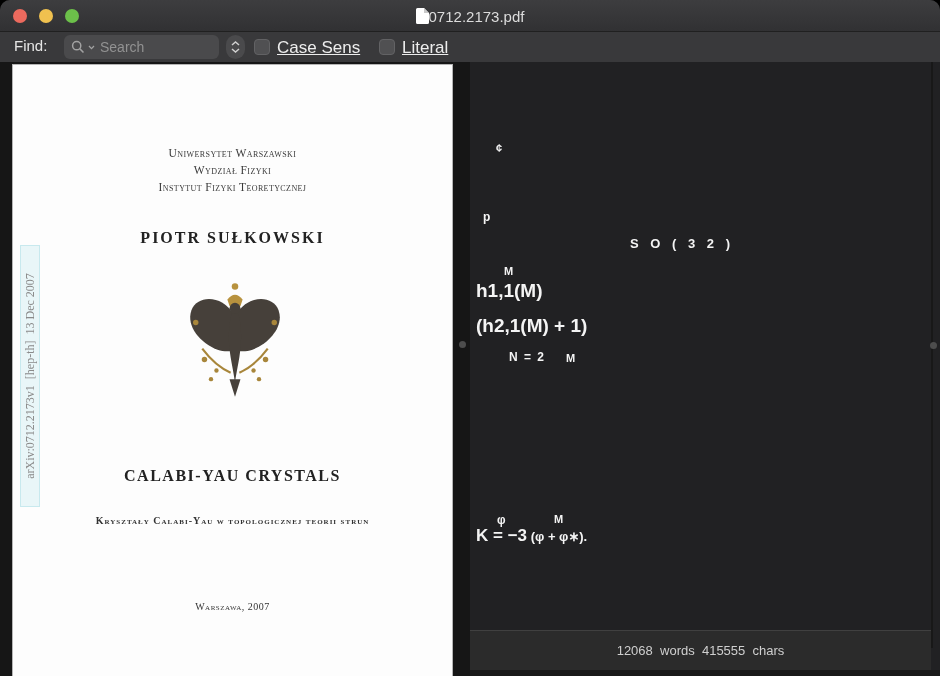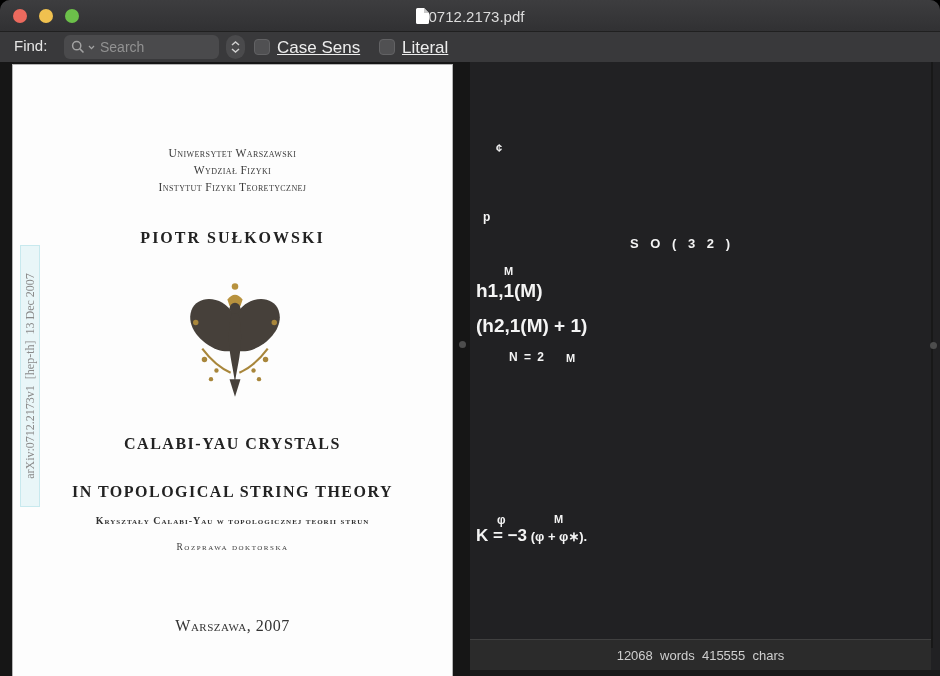--- a/index.html
+++ b/index.html
@@ -48,42 +48,42 @@
   .pdf-page { position:absolute; left:12px; top:2px; width:441px; bottom:0;
               background:#fdfdfd; border:1px solid #b5b5b5; border-bottom:none;
               box-sizing:border-box; color:#2e2e2e;
               font-family:"Liberation Serif", serif; overflow:hidden; }
   .pg-center { position:absolute; left:0; right:0; text-align:center; }
   .inst { top:80px; font-size:11.5px; line-height:17px; letter-spacing:0.4px;
           font-variant:small-caps; color:#3a3a3a; }
   .author { top:164px; font-size:16px; font-weight:bold; letter-spacing:2px; color:#222; }
   .emblem { position:absolute; left:167px; top:216px; }
   .thesis-title { font-size:16px; font-weight:bold; letter-spacing:1.5px; color:#222; }
-  .t1 { top:370px; } .t2 { top:418px; }
+  .t1 { top:402px; } .t2 { top:418px; }
   .subtitle { top:450px; font-size:10px; font-weight:bold; font-variant:small-caps;
               letter-spacing:1px; color:#333; }
   .rozprawa { top:477px; font-size:9.5px; font-variant:small-caps; letter-spacing:1.5px; color:#3a3a3a; }
-  .place { top:552px; font-size:16px; font-variant:small-caps; letter-spacing:0.5px; color:#333; }
+  .place { top:536px; font-size:10px; font-variant:small-caps; letter-spacing:0.5px; color:#333; }
   .arxiv { position:absolute; left:-114px; top:301px; width:262px; height:20px;
            transform:rotate(-90deg); background:#e9f6f8; border:1px solid #c8e9ee;
            box-sizing:border-box; text-align:center; line-height:18px;
            font-size:12px; color:#8a8a8a; font-family:"Liberation Serif",serif;
            white-space:pre; }
 
   
   .right-pane { position:relative; flex:1; background:#212123; }
   .frag { position:absolute; color:#f4f4f4; font-weight:bold; white-space:pre;
           font-family:"Liberation Sans",sans-serif; }
   .f-sm { font-size:11px; } .f-md { font-size:12px; } .f-lg { font-size:19px; }
   .so32 { font-size:13px; letter-spacing:4px;margin-top:10px; }
   .n2   { font-size:12px; letter-spacing:1.5px; }
   .kline { display:flex; align-items:center; }
   .k-main { font-size:17px; } .k-paren { font-size:13px; }
   .scroll-track { position:absolute; right:7px; top:0; bottom:28px; width:2px; background:#181818; }
-  .status-bar { position:absolute; left:0; right:9px; bottom:6px; height:31px;
+  .status-bar { position:absolute; left:0; right:9px; bottom:6px; height:40px;
                 background:#2b2b2b; border-top:1px solid #404040; box-sizing:border-box;
                 display:flex; align-items:center; justify-content:center;
                 color:#cfcfcf; font-size:13px; white-space:pre; }
   .bottom-edge { position:absolute; left:0; right:0; bottom:0; height:6px; background:#191919; }
 </style>
 </head>
 <body>
 
 <div class="window">
 
@@ -173,23 +173,21 @@
                 <circle cx="78" cy="72" r="2.5"></circle>
               <circle cx="33" cy="82" r="2"></circle>
                 <circle cx="67" cy="82" r="2"></circle>
               <circle cx="28" cy="90" r="2"></circle>
                 <circle cx="72" cy="90" r="2"></circle>
             </g>
           </svg>
         </div>
 
         <div class="pg-center thesis-title t1">CALABI-YAU CRYSTALS</div>
-        <div class="pg-center thesis-title t2">IN TOPOLOGICAL STRING THEORY</div>
         <div class="pg-center subtitle">Kryształy Calabi-Yau w topologicznej teorii strun</div>
-        <div class="pg-center rozprawa">Rozprawa doktorska</div>
         <div class="pg-center place">Warszawa, 2007</div>
         <div class="arxiv">arXiv:0712.2173v1  [hep-th]  13 Dec 2007</div>
       </div>
       <div class="split-dot" style="left:459px; top:279px;"></div>
     </div>
 
     <div class="right-pane">
       <span class="frag f-sm" style="left:26px; top:80px;">¢</span>
       <span class="frag f-md" style="left:13px; top:148px;">p</span>
       <span class="frag so32" style="left:160px; top:164px;">S O ( 3 2 )</span>

